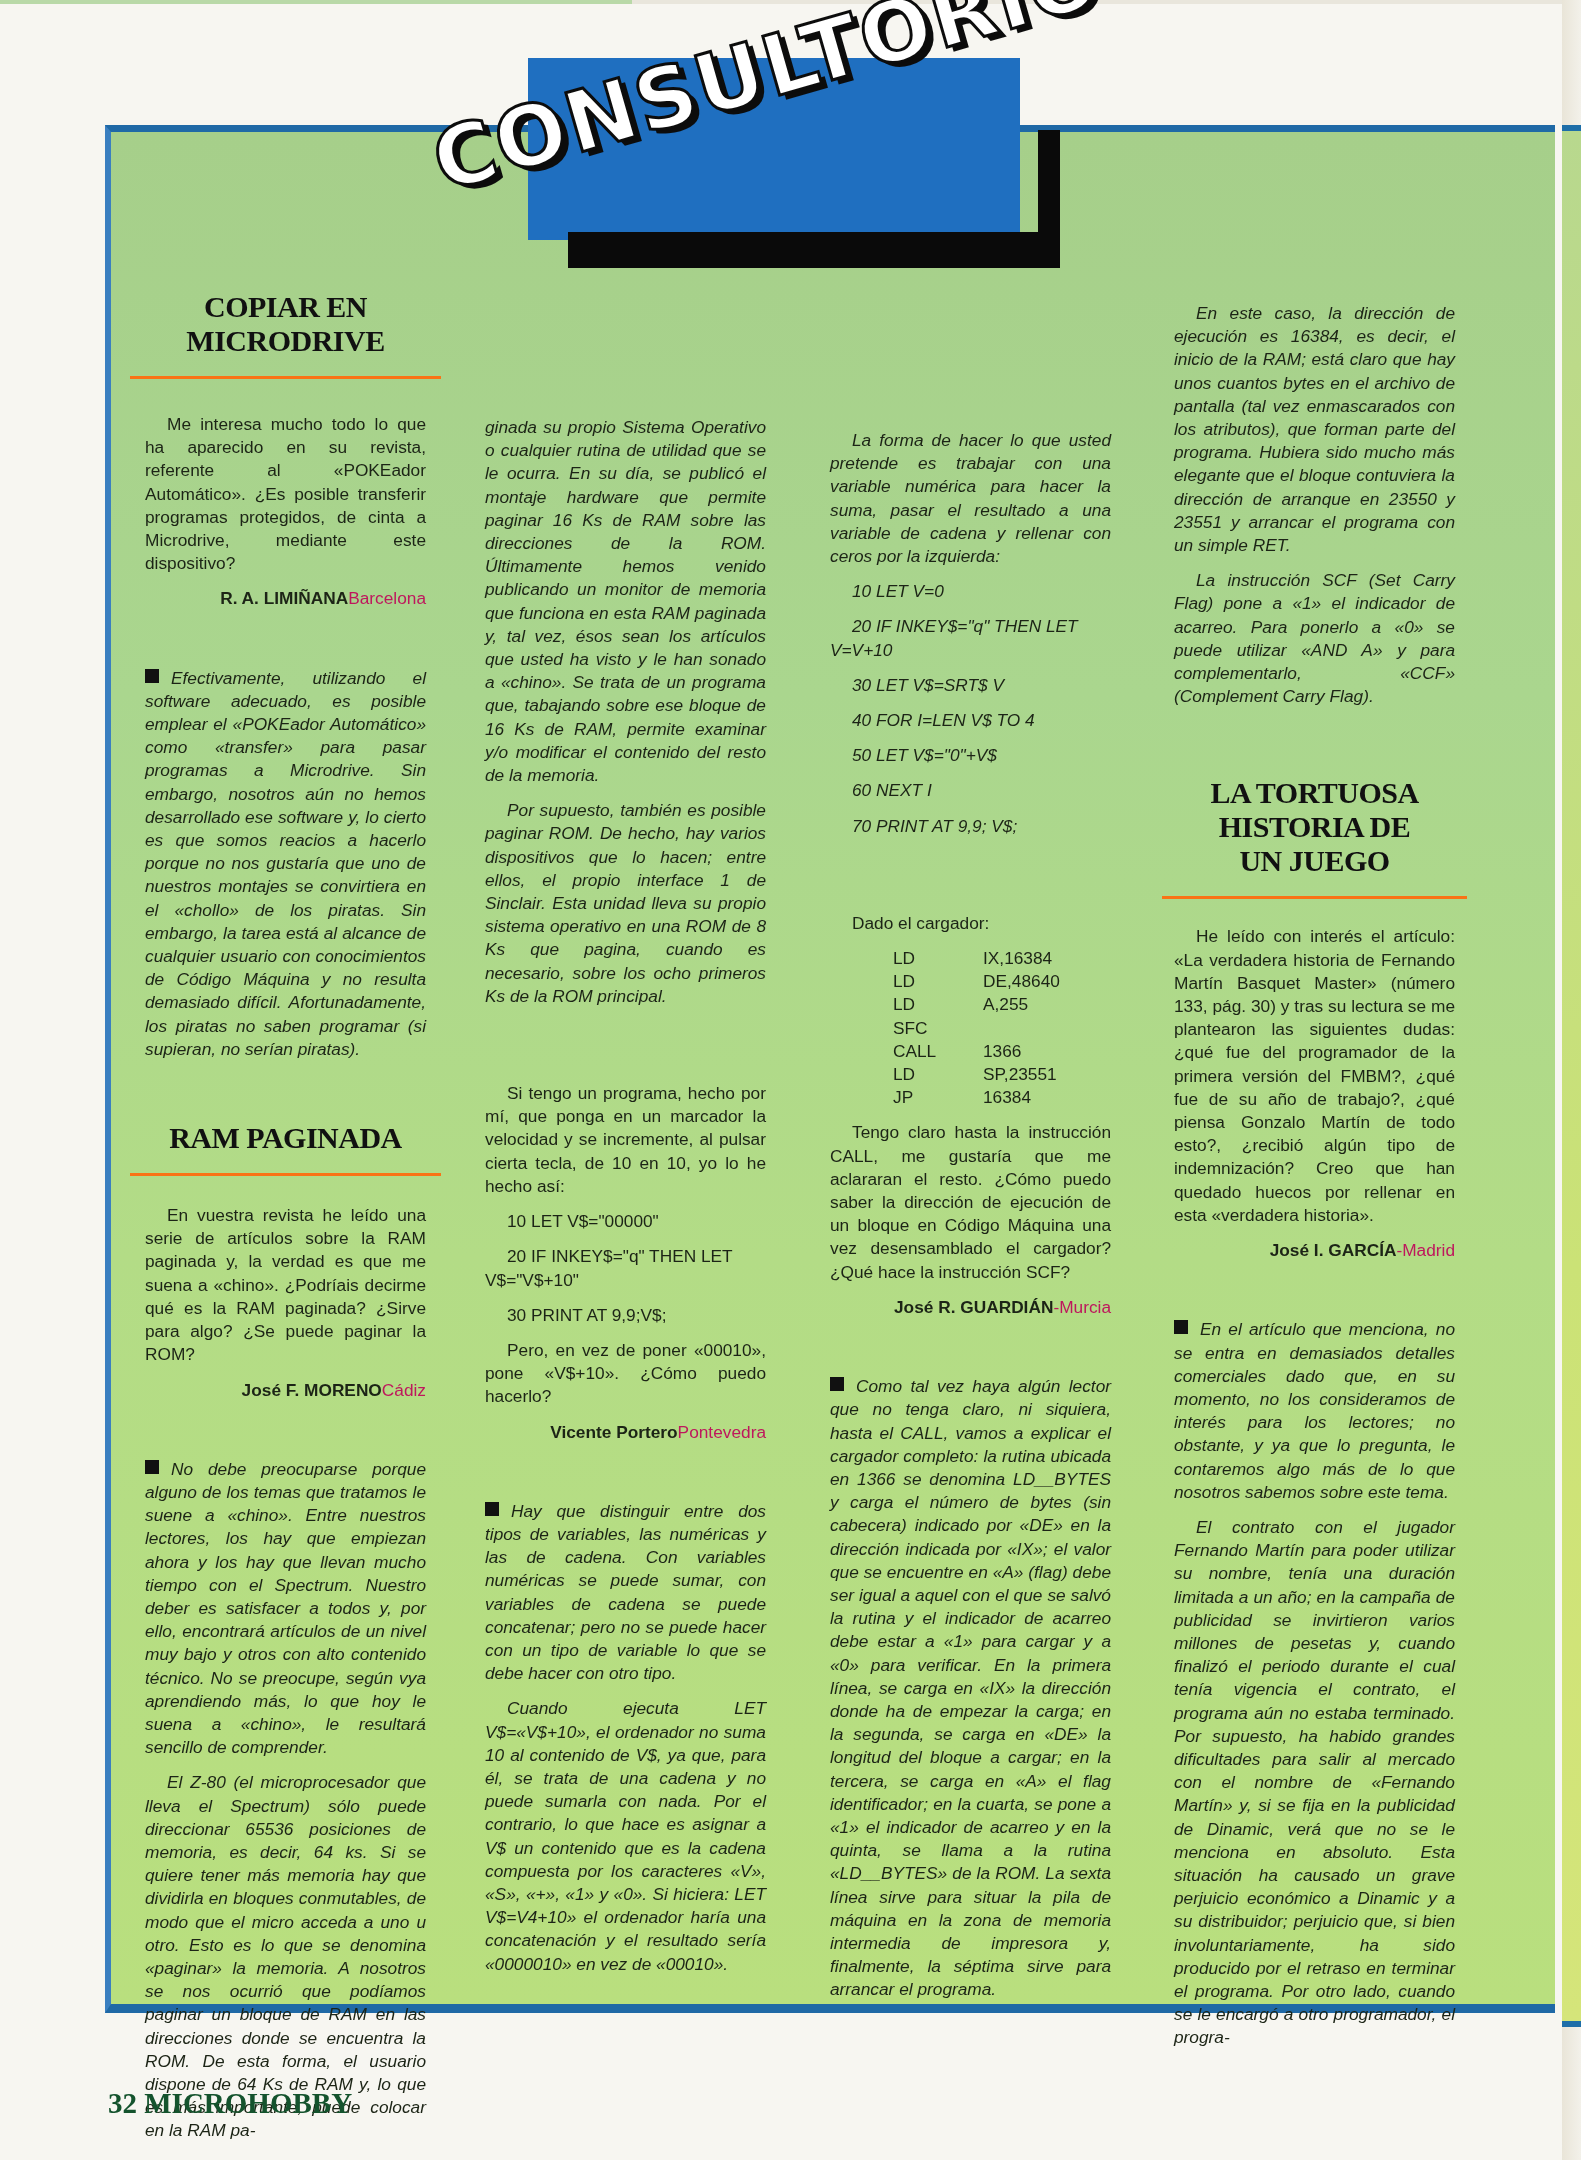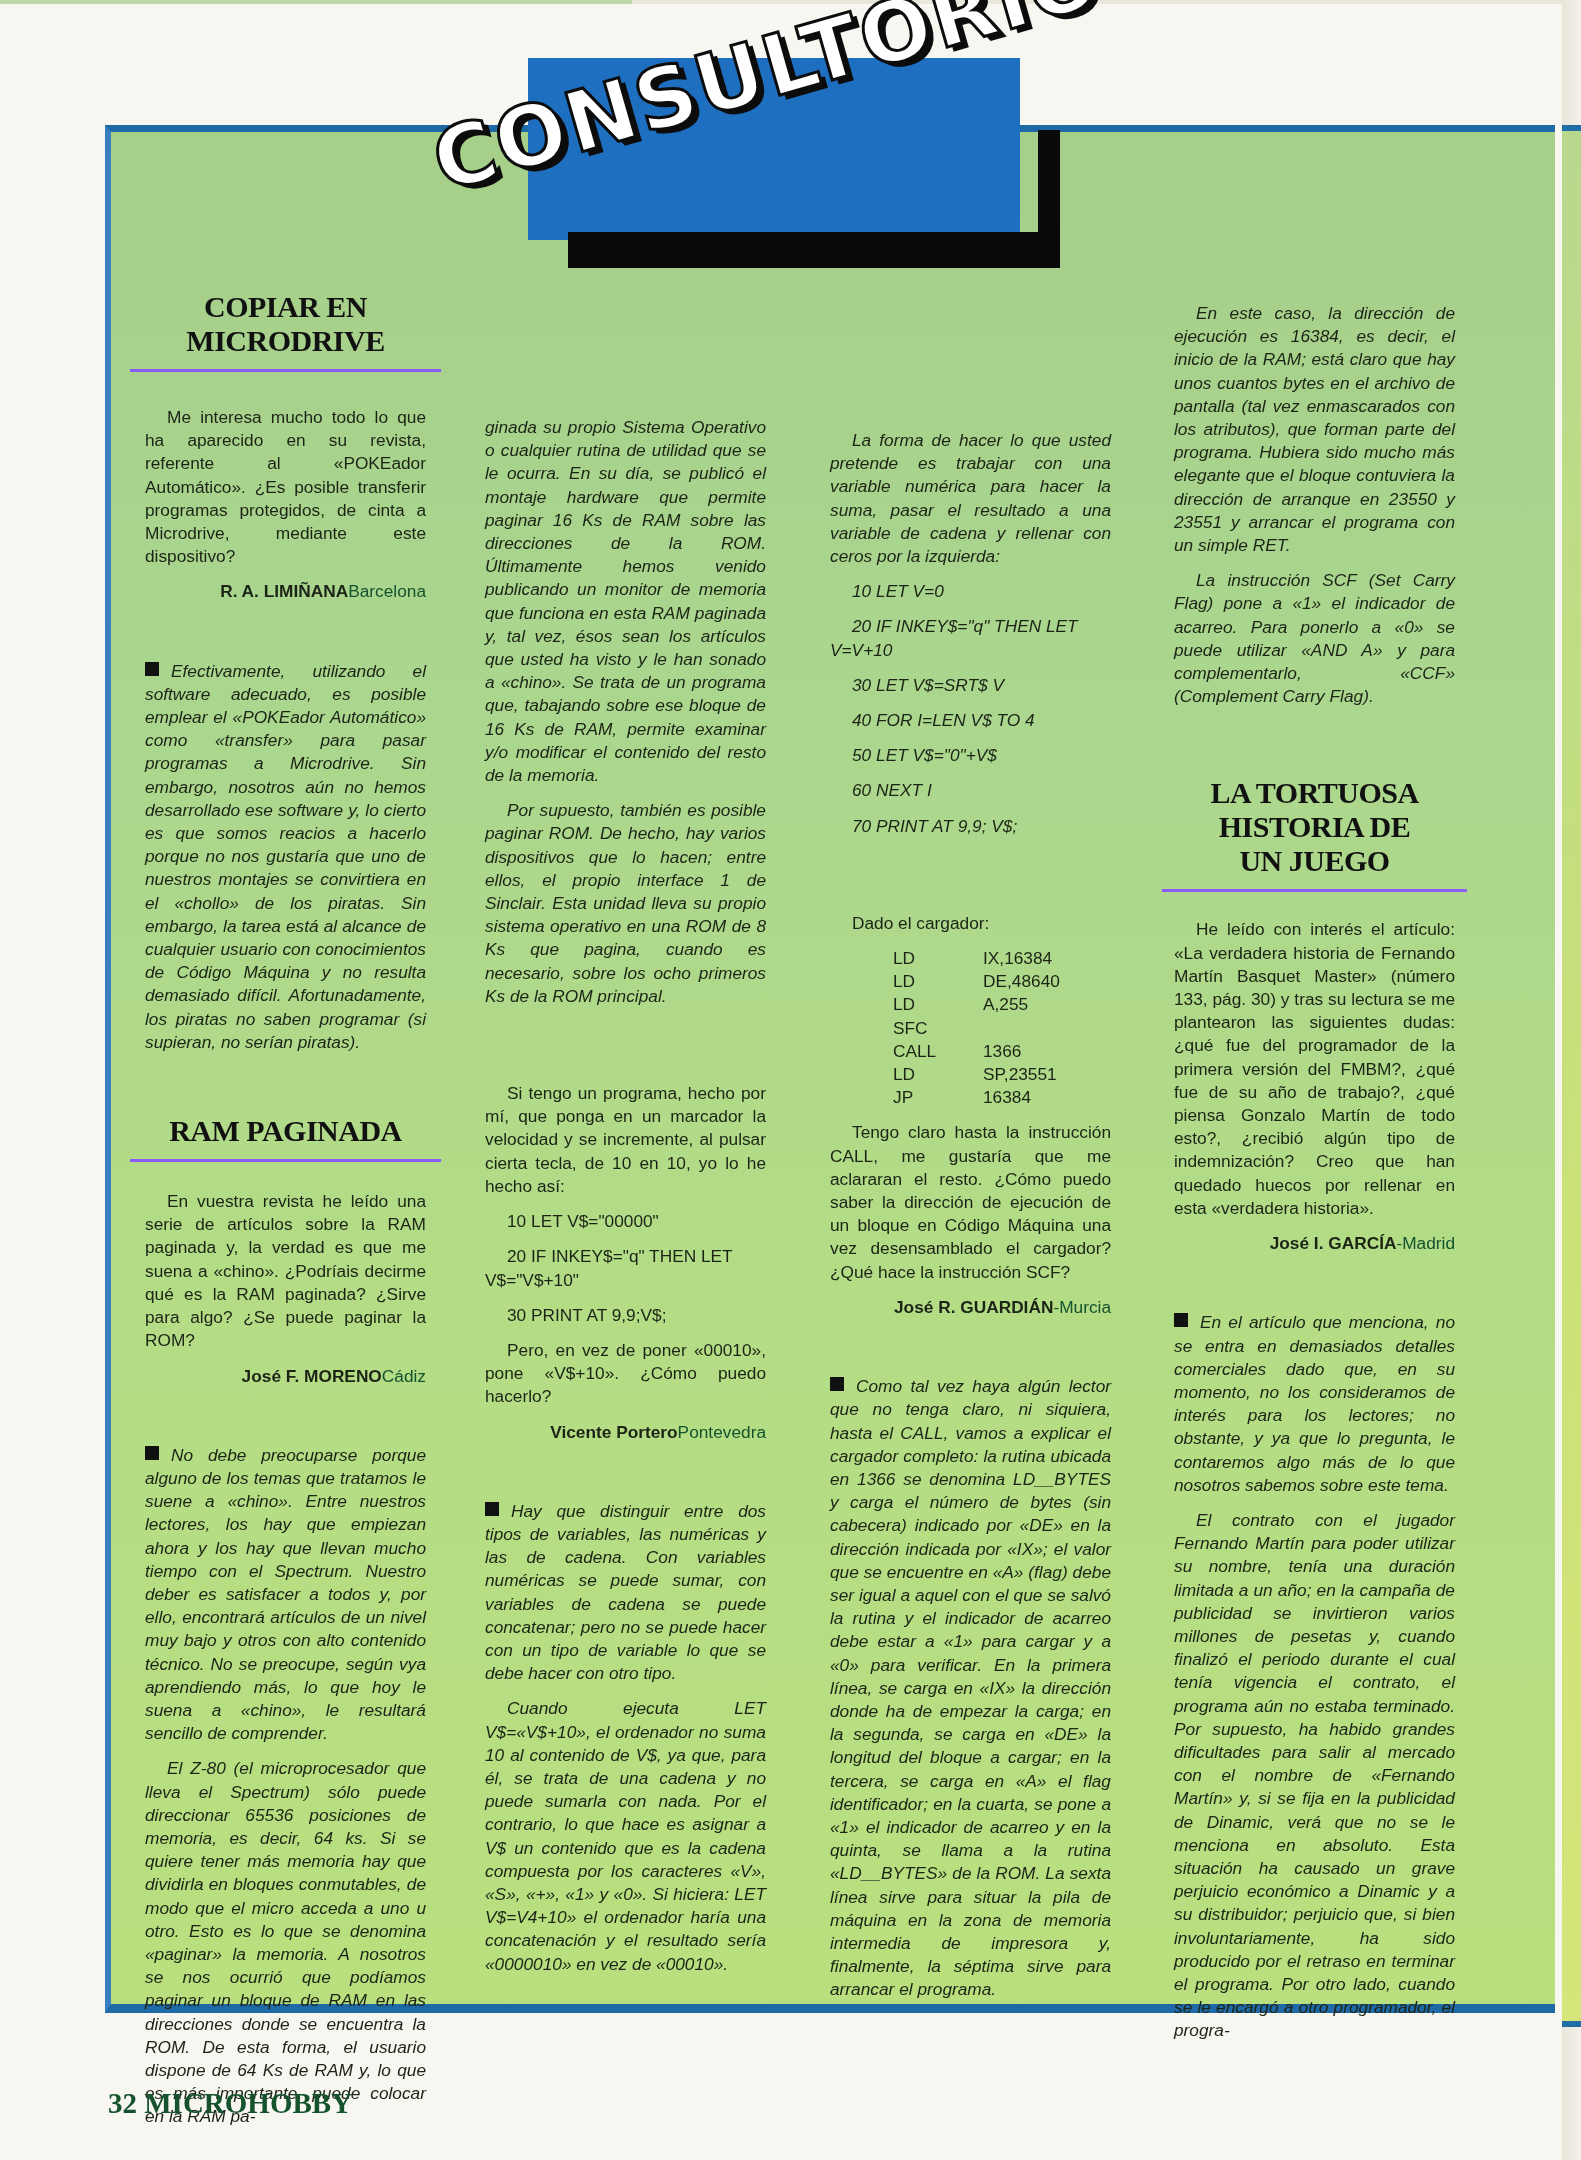--- a/index.html
+++ b/index.html
@@ -31,26 +31,26 @@
       text-shadow: 5px 6px 0 #0c0c0c;
       white-space: nowrap;
     }
     .col { position: absolute; font-size: 17.3px; line-height: 23.2px; text-align: justify; }
     .col p { margin: 12px; }
     .col .ind { text-indent: 22px; }
     .q { font-style: normal; }
     .a { font-style: italic; }
     .h {
       font-family: "Liberation Serif", serif; font-weight: bold; font-size: 30px; line-height: 34px;
-      text-align: center; color: #111; margin: 0; padding-bottom: 11px; border-bottom: 3px solid #8b5cf6;
+      text-align: center; color: #111; margin: 0; padding-bottom: 18px; border-bottom: 3px solid #f97316;
       letter-spacing: -0.5px;
     }
     .sig { text-align: right; margin-top: 2px; }
     .sig .nm { font-weight: bold; }
-    .sig .pl { color: #14532d; font-weight: normal; }
+    .sig .pl { color: #be185d; font-weight: normal; }
     .sq { display: inline-block; width: 14px; height: 14px; background: #111; margin-right: 12px; vertical-align: 1px; }
     .code { white-space: pre; text-align: left; }
     .asm { display: grid; grid-template-columns: 90px 80px 120px; text-align: left; }
     .gap { height: 32px; }
     .footer { position: absolute; left: 108px; top: 2087px; font-family: "Liberation Serif", serif; font-weight: bold; font-size: 29px; color: #14532d; }
   </style>
 </head>
 <body>
 
 <div class="topline"></div>

